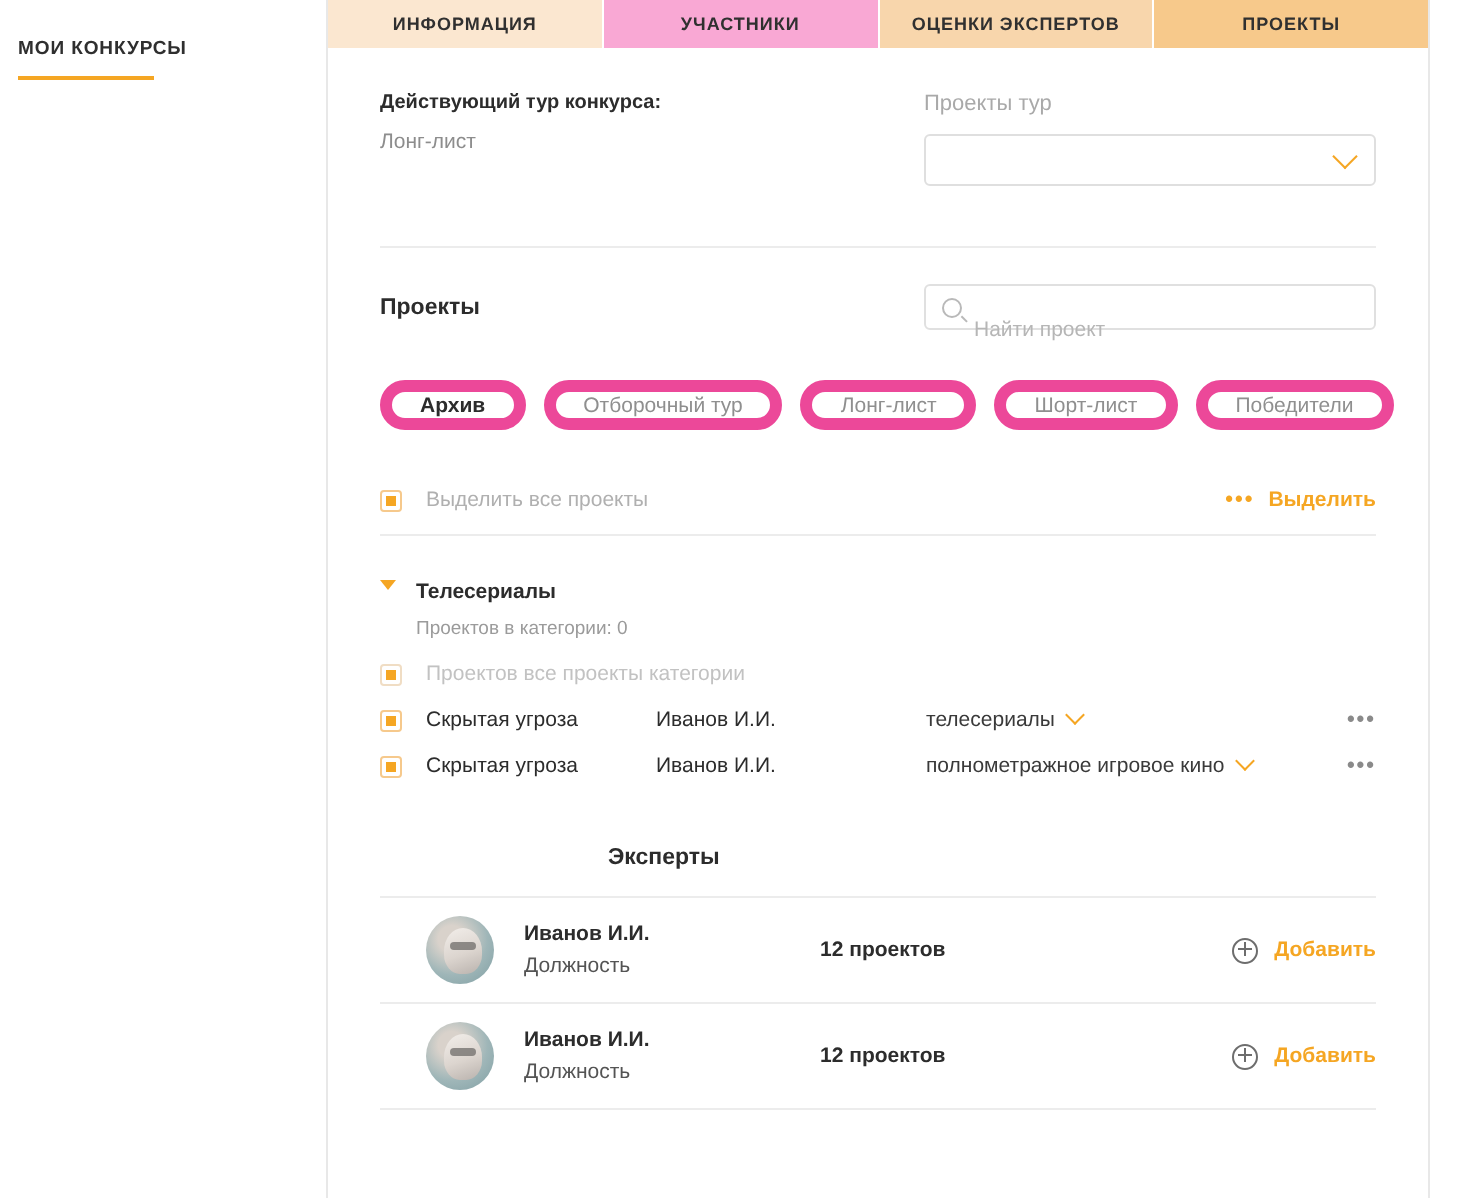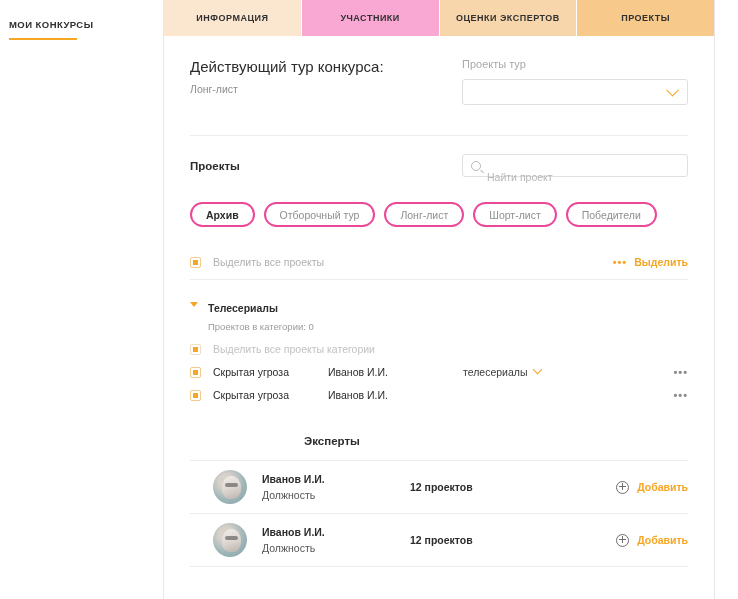--- a/index.html
+++ b/index.html
@@ -23,41 +23,41 @@
 
   
   .panel{
     position:absolute;left:163px;top:0;width:552px;height:599px;
     background:#ffffff;
     border-left:1px solid #e8e8e8;border-right:1px solid #e8e8e8;
     box-sizing:border-box;
   }
 
   
-  .tabs{display:flex;height:36px;width:100%;}
+  .tabs{display:flex;height:24px;width:100%;}
   .tab{
     flex:1;display:flex;align-items:center;justify-content:center;
     font-size:9px;font-weight:600;letter-spacing:.5px;
     color:#303030;text-transform:uppercase;
     border-right:1px solid #ffffff;
     box-sizing:border-box;white-space:nowrap;
   }
   .tab:last-child{border-right:none;}
   .tab.t1{background:#FBE7D0;}
   .tab.t2{background:#f9a8d4;}
   .tab.t3{background:#F8D6AC;}
   .tab.t4{background:#F7C98B;font-weight:700;}
 
   
   .content{padding:0 26px;box-sizing:border-box;}
 
   .sect-tour{padding-top:22px;}
   .tour-row{display:flex;align-items:flex-start;}
   .tour-left{width:272px;flex:none;}
-  .tour-title{font-size:15px;font-weight:400;color:#2c2c2c;}
+  .tour-title{font-size:10px;font-weight:700;color:#2c2c2c;}
   .tour-value{font-size:10.5px;color:#8d8d8d;margin-top:8px;}
   .tour-right{flex:1;}
   .tour-label{font-size:11px;color:#a9a9a9;margin-bottom:9px;}
   .select-box{
     position:relative;height:26px;border:1px solid #dfdfdf;border-radius:3px;
     background:#fff;box-sizing:border-box;
   }
   .select-value{
     font-size:10.5px;color:#6b6b6b;line-height:24px;padding-left:9px;
     padding-right:26px;overflow:hidden;white-space:nowrap;
@@ -89,21 +89,21 @@
     content:"";position:absolute;right:-3.5px;bottom:-2.5px;width:4px;height:1.3px;
     background:#b9b9b9;transform:rotate(45deg);
   }
   .search-ph{
     font-size:10.5px;color:#b6b6b6;line-height:21px;padding-left:24px;white-space:nowrap;margin-top:12px;
   }
 
   
   .pills{display:flex;gap:9px;margin-top:25px;}
   .pill{
-    height:25px;border:2px solid #ec4899;border-radius:14px;
+    height:25px;border:6px solid #ec4899;border-radius:14px;
     display:flex;align-items:center;justify-content:center;
     padding:0 14px;font-size:10.5px;color:#8f8f8f;background:#fff;
     white-space:nowrap;box-sizing:border-box;
   }
   .pill.active{color:#2c2c2c;font-weight:700;}
 
   
   .selall{display:flex;align-items:center;margin-top:29px;padding-bottom:11px;}
   .cbx{
     width:11px;height:11px;border:1px solid #F6C98C;border-radius:2px;
@@ -248,21 +248,21 @@
             <span class="cat-texts">
               <span class="cat-name">Телесериалы</span>
               <div class="cat-count">Проектов в категории: 0</div>
             </span>
           </div>
 
           <div class="cat-selall">
             <span class="cbx muted">
                 <i></i>
               </span>
-            <span class="selall-label">Выделить все проекты категории</span>
+            <span class="selall-label">Проектов все проекты категории</span>
           </div>
 
           <div class="prow">
             <span class="cbx">
                 <i></i>
               </span>
             <span class="prow-name">Скрытая угроза</span>
             <span class="prow-author">Иванов И.И.</span>
             <span class="prow-cat">
               <span>телесериалы</span>
@@ -270,20 +270,24 @@
             </span>
             <span class="prow-menu dots grey">•••</span>
           </div>
 
           <div class="prow">
             <span class="cbx">
                 <i></i>
               </span>
             <span class="prow-name">Скрытая угроза</span>
             <span class="prow-author">Иванов И.И.</span>
+            <span class="prow-cat">
+              <span>полнометражное игровое кино</span>
+              <span class="chev sm"></span>
+            </span>
             <span class="prow-menu dots grey">•••</span>
           </div>
         </div>
       </div>
 
       <div class="sect-exp">
         <div class="exp-head">
           <div class="exp-title">Эксперты</div>
         </div>
         <div class="divider"></div>

